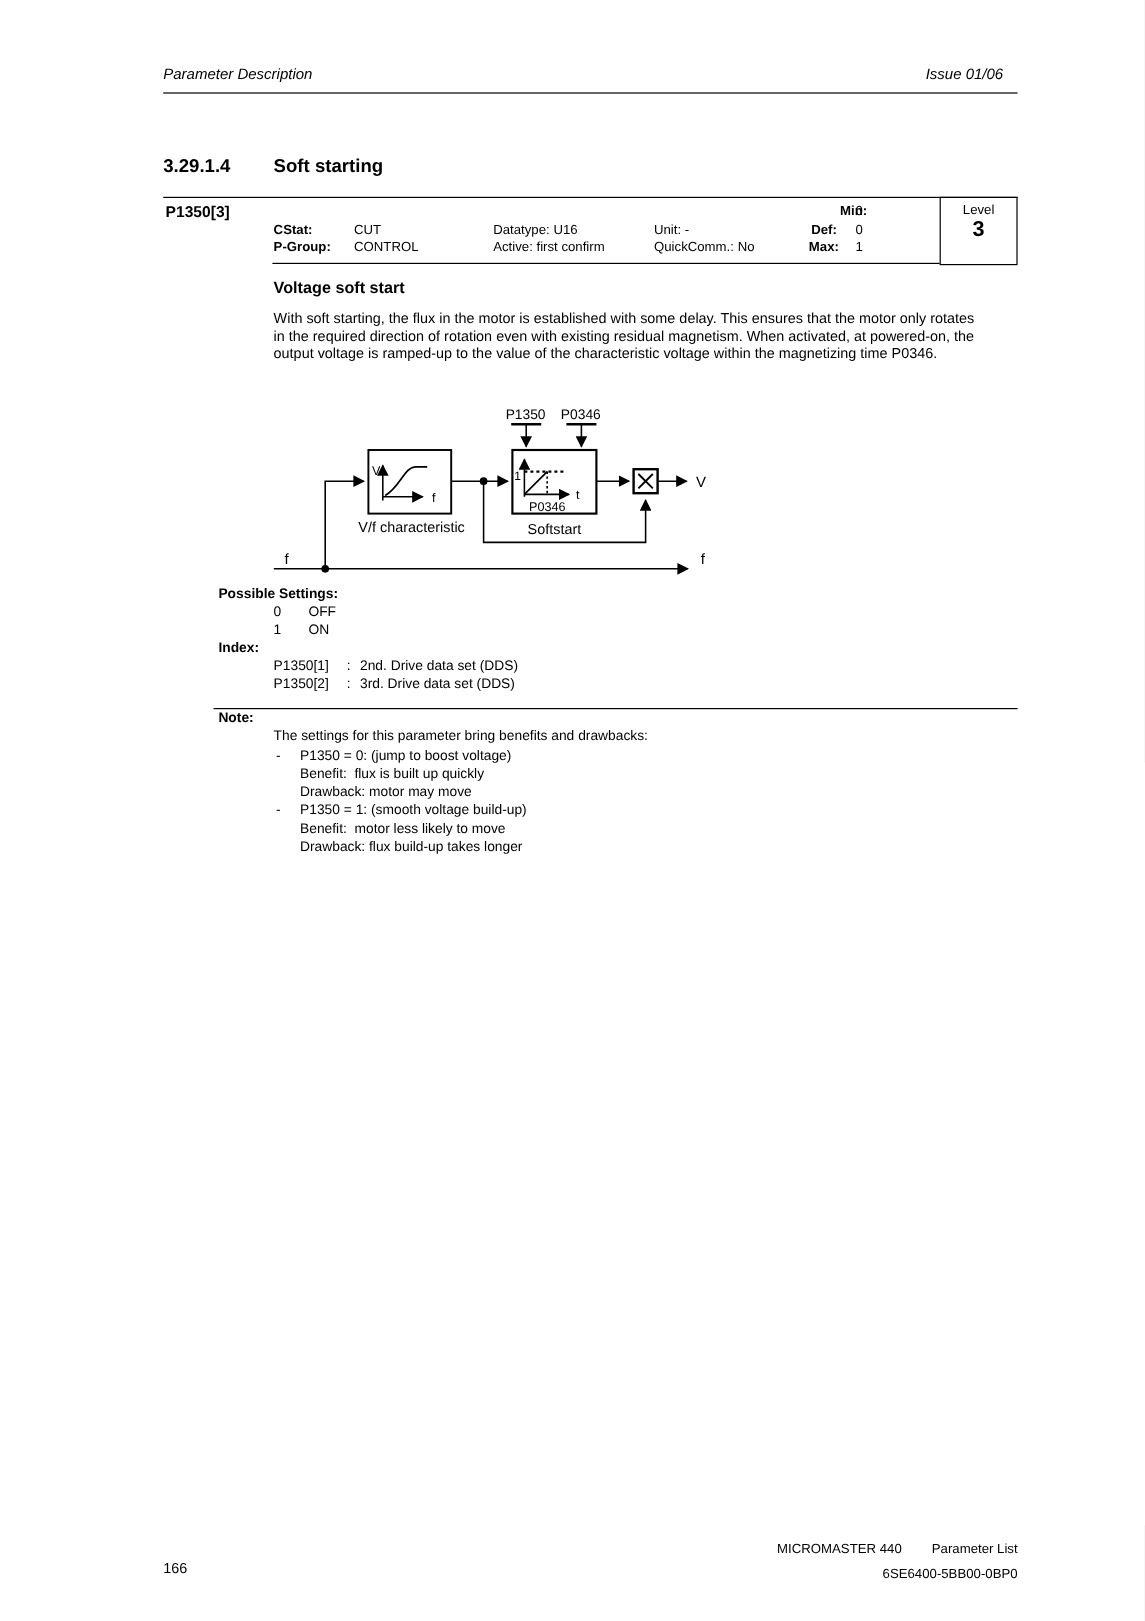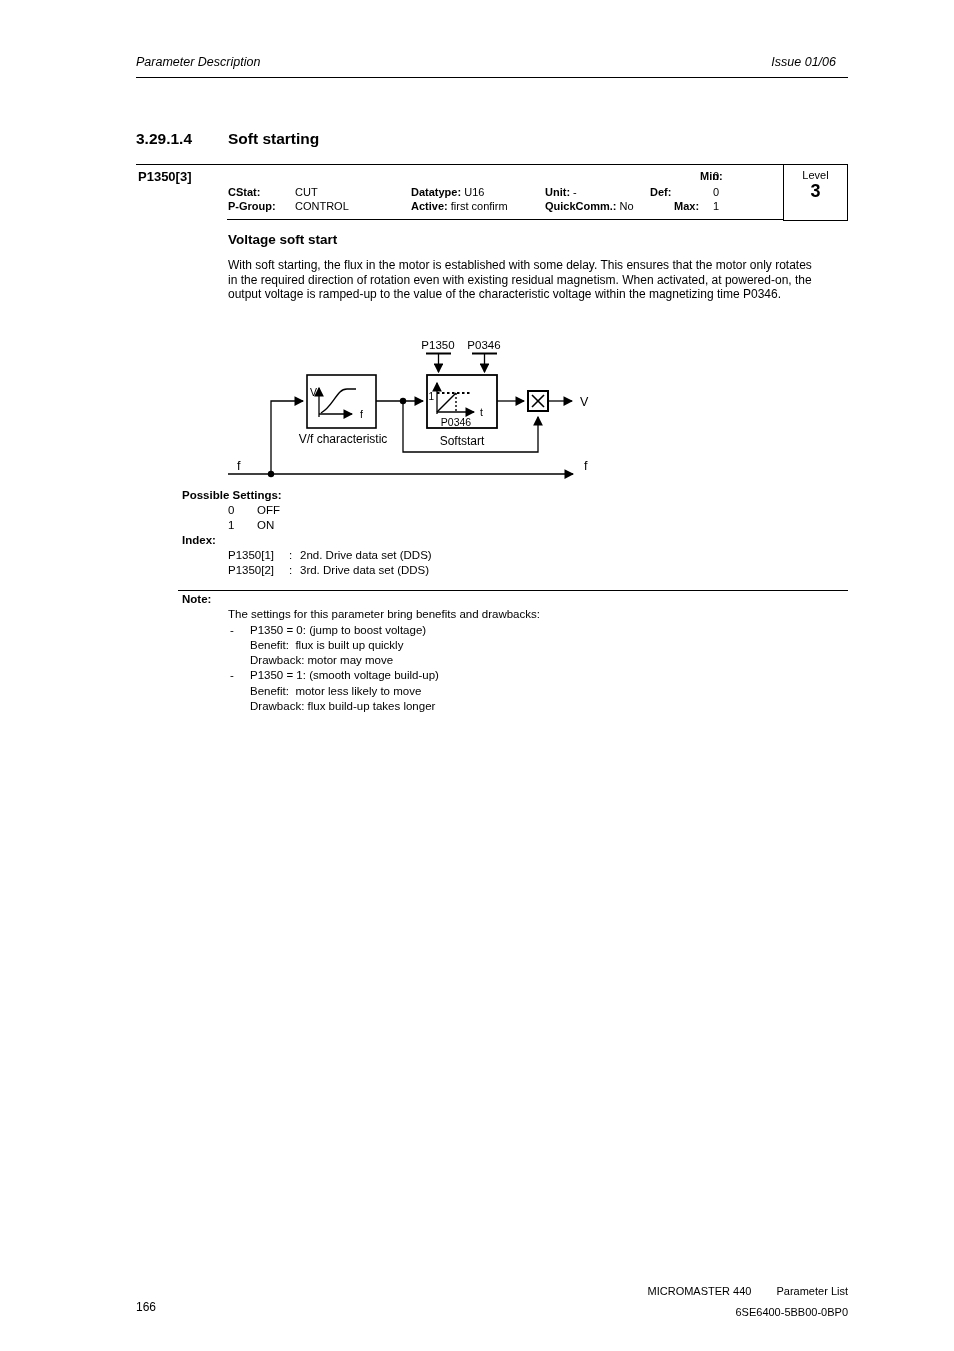--- a/index.html
+++ b/index.html
@@ -23,21 +23,21 @@
   .sec-num, .sec-title { font-size:15.5px; font-weight:bold; }
 
   
   .pbox-topline { border-top:1.8px solid #000; }
   .pbox-botline { border-top:1.8px solid #000; }
   .p-id { font-size:13px; font-weight:bold; }
   .p-name { font-size:13.5px; font-weight:bold; }
   .p-lbl { font-size:11px; font-weight:bold; }
   .p-val { font-size:11px; font-weight:normal; }
   .p-pair { font-size:11px; white-space:nowrap; }
-  .p-pair b { font-weight:bold; }
+  .p-pair b { font-weight:normal; }
   .level-box { border:1.8px solid #000; text-align:center; }
   .level-cap { font-size:11px; display:block; margin-top:4px; }
   .level-num { font-size:18px; font-weight:bold; display:block; margin-top:0px; }
 
   
   .desc { font-size:12px; line-height:14.6px; }
 
   
   svg text { font-family:"Liberation Sans", sans-serif; fill:#000; }
 
@@ -84,21 +84,21 @@
     <div class="abs p-val" style="left:159px; top:36px;">CONTROL</div>
 
     <div class="abs p-pair" style="left:275px; top:22px;"><b>Datatype:</b> <span>U16</span></div>
     <div class="abs p-pair" style="left:275px; top:36px;"><b>Active:</b> <span>first confirm</span></div>
 
     <div class="abs p-pair" style="left:409px; top:22px;"><b>Unit:</b> <span>-</span></div>
     <div class="abs p-pair" style="left:409px; top:36px;"><b>QuickComm.:</b> <span>No</span></div>
 
     <div class="abs p-lbl" style="left:564px; top:6px;">Min:</div>
     <div class="abs p-val" style="left:577px; top:6px;">0</div>
-    <div class="abs p-lbl" style="left:514px; top:22px;">Def:</div>
+    <div class="abs p-lbl" style="left:540px; top:22px;">Def:</div>
     <div class="abs p-val" style="left:577px; top:22px;">0</div>
     <div class="abs p-lbl" style="left:538px; top:36px;">Max:</div>
     <div class="abs p-val" style="left:577px; top:36px;">1</div>
 
     <div class="abs level-box" style="left:647px; top:0; width:65px; height:57px;">
       <span class="level-cap">Level</span>
       <span class="level-num">3</span>
     </div>
   </div>
 

